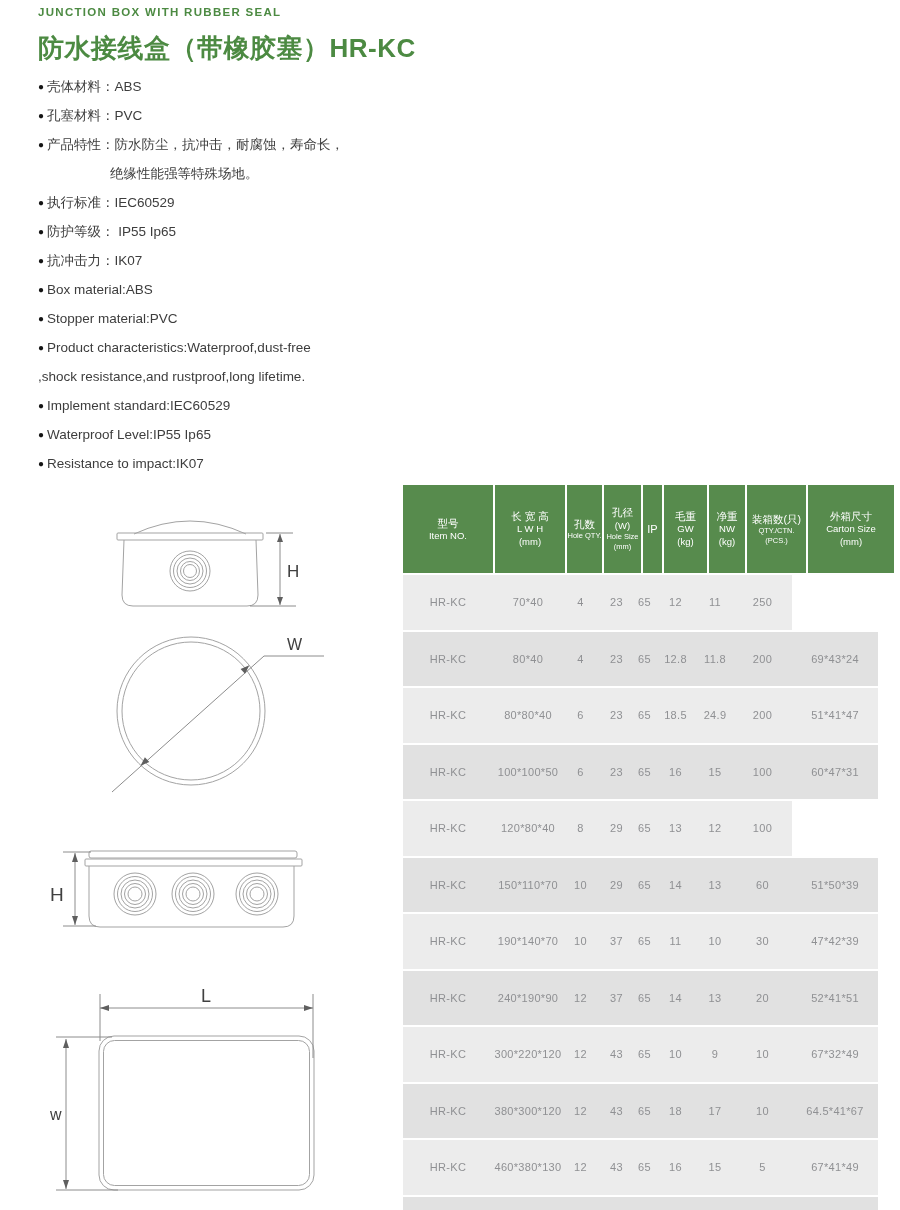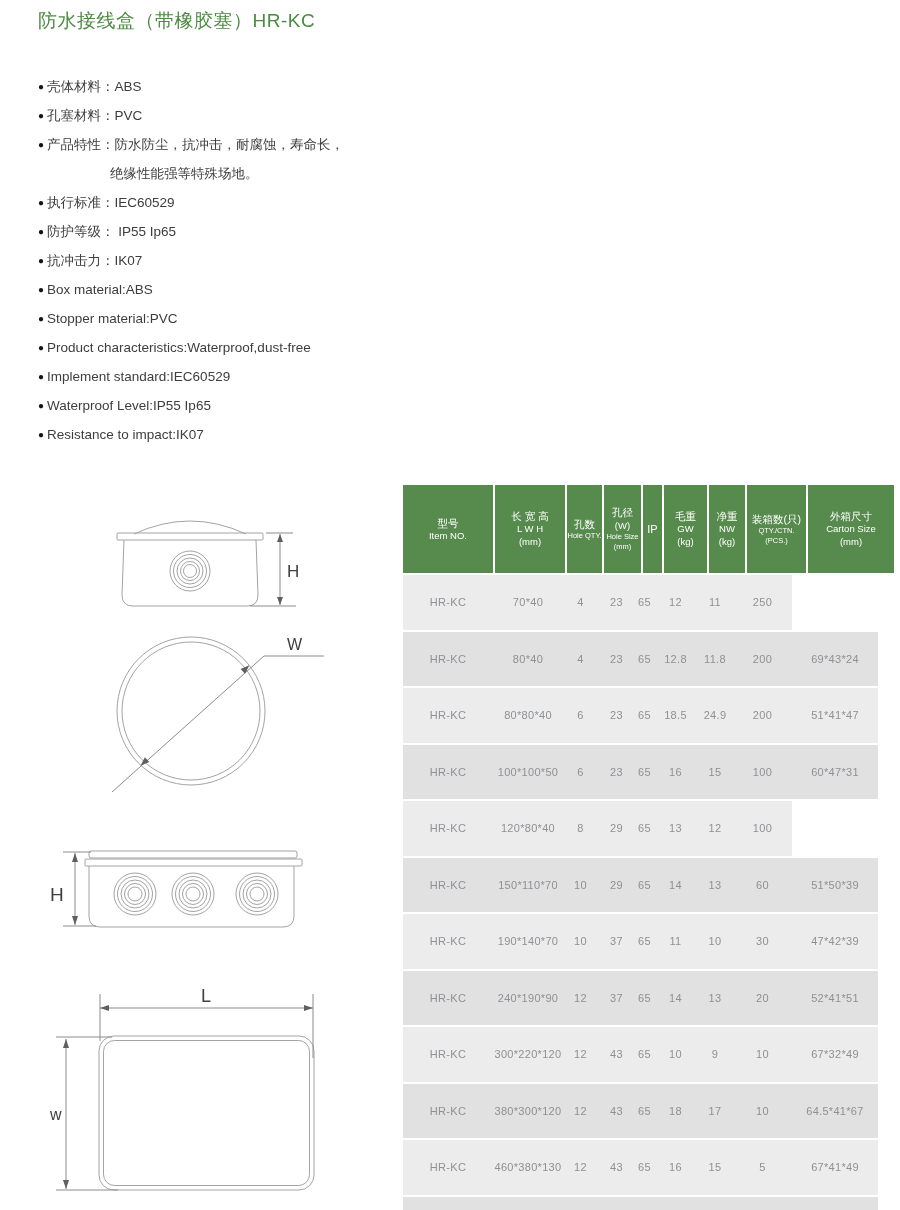--- a/index.html
+++ b/index.html
@@ -12,21 +12,21 @@
     --cols: 90px 70px 35px 37px 19px 43px 36px 59px 86px;
   }
   html,body{margin:0;padding:0;background:#fff;}
   .page{
     position:relative;width:900px;height:1210px;background:#ffffff;overflow:hidden;
     font-family:"Liberation Sans","DejaVu Sans",sans-serif;
   }
   
   .titles{position:absolute;left:38px;top:6px;}
   .title-en{color:var(--title-green);font-size:11.5px;font-weight:bold;letter-spacing:1.3px;}
-  .title-zh{color:var(--title-green);font-size:19px;font-weight:normal;margin-top:2px;letter-spacing:0.5px;}
+  .title-zh{color:var(--title-green);font-size:26px;font-weight:bold;margin-top:13px;letter-spacing:0.5px;}
   
   .specs{position:absolute;left:38px;top:72px;width:375px;}
   .spec-line{height:29px;display:flex;align-items:center;font-size:13.5px;color:var(--spec-text);white-space:nowrap;}
   .spec-line .bullet{font-size:10px;color:#141414;margin-right:3px;line-height:1;}
   .spec-line.indent{padding-left:72px;}
   
   .drawings{position:absolute;left:30px;top:480px;}
   
   .spec-table{position:absolute;left:403px;top:485px;width:491px;}
   .thead{display:grid;grid-template-columns:var(--cols);gap:2px;height:88px;margin-bottom:2px;}
@@ -45,20 +45,21 @@
   .dim{stroke:#8c8c8c;fill:none;stroke-width:1;}
   .arr{fill:#5f5f5f;stroke:none;}
   .lbl{fill:#404040;font-family:"Liberation Sans","DejaVu Sans",sans-serif;}
 </style>
 </head>
 <body>
 
 <div class="page">
 
   <div class="titles">
+    <div class="title-en">JUNCTION BOX WITH RUBBER SEAL</div>
     <div class="title-zh">防水接线盒（带橡胶塞）HR-KC</div>
   </div>
 
   <div class="specs" id="specs">
       <div class="spec-line">
         <span class="bullet">●</span>
         <span>壳体材料：ABS</span>
       </div>
       <div class="spec-line">
         <span class="bullet">●</span>
@@ -87,20 +88,23 @@
         <span class="bullet">●</span>
         <span>Box material:ABS</span>
       </div>
       <div class="spec-line">
         <span class="bullet">●</span>
         <span>Stopper material:PVC</span>
       </div>
       <div class="spec-line">
         <span class="bullet">●</span>
         <span>Product characteristics:Waterproof,dust-free</span>
+      </div>
+      <div class="spec-line">
+        <span>,shock resistance,and rustproof,long lifetime.</span>
       </div>
       <div class="spec-line">
         <span class="bullet">●</span>
         <span>Implement standard:IEC60529</span>
       </div>
       <div class="spec-line">
         <span class="bullet">●</span>
         <span>Waterproof Level:IP55 Ip65</span>
       </div>
       <div class="spec-line">

